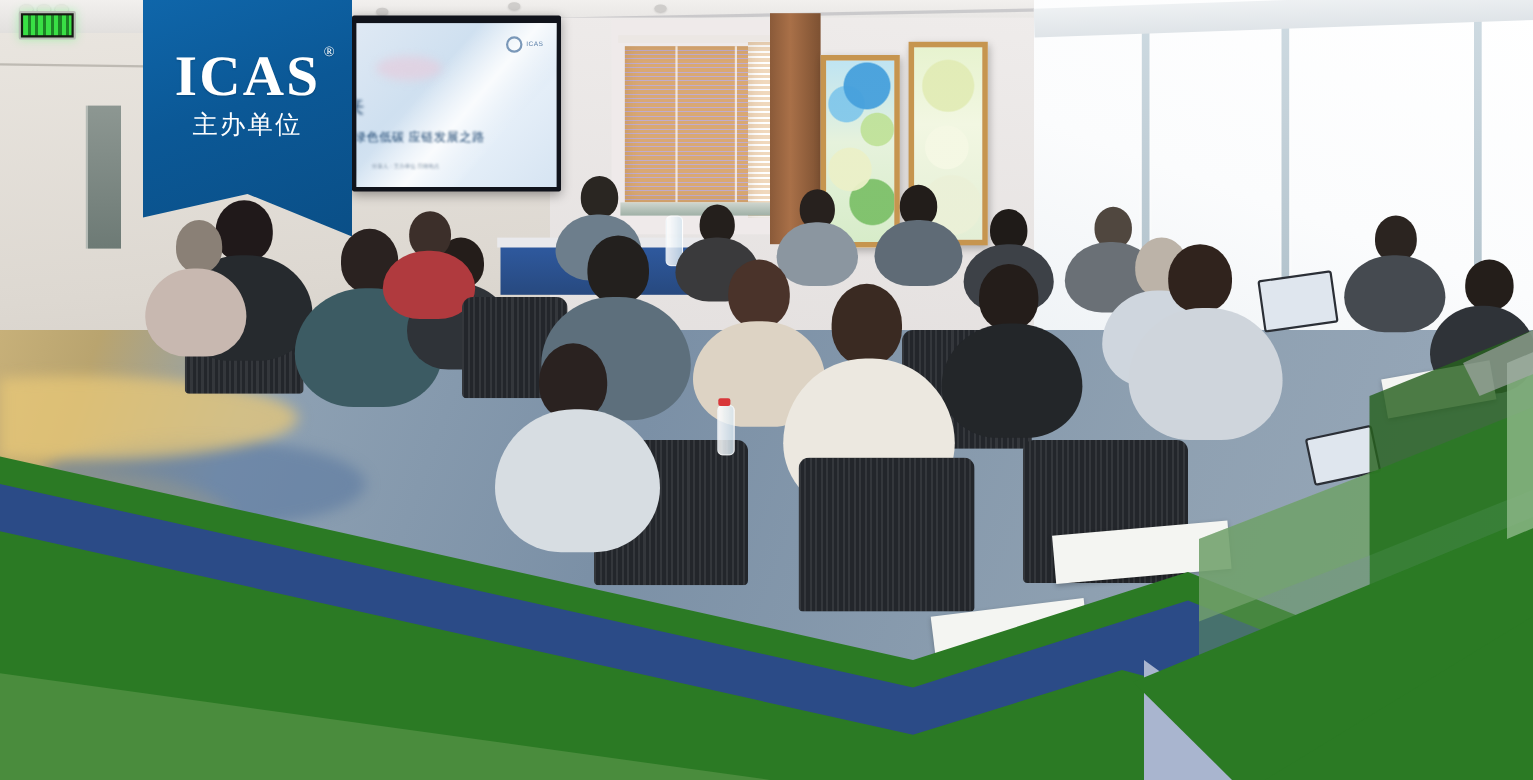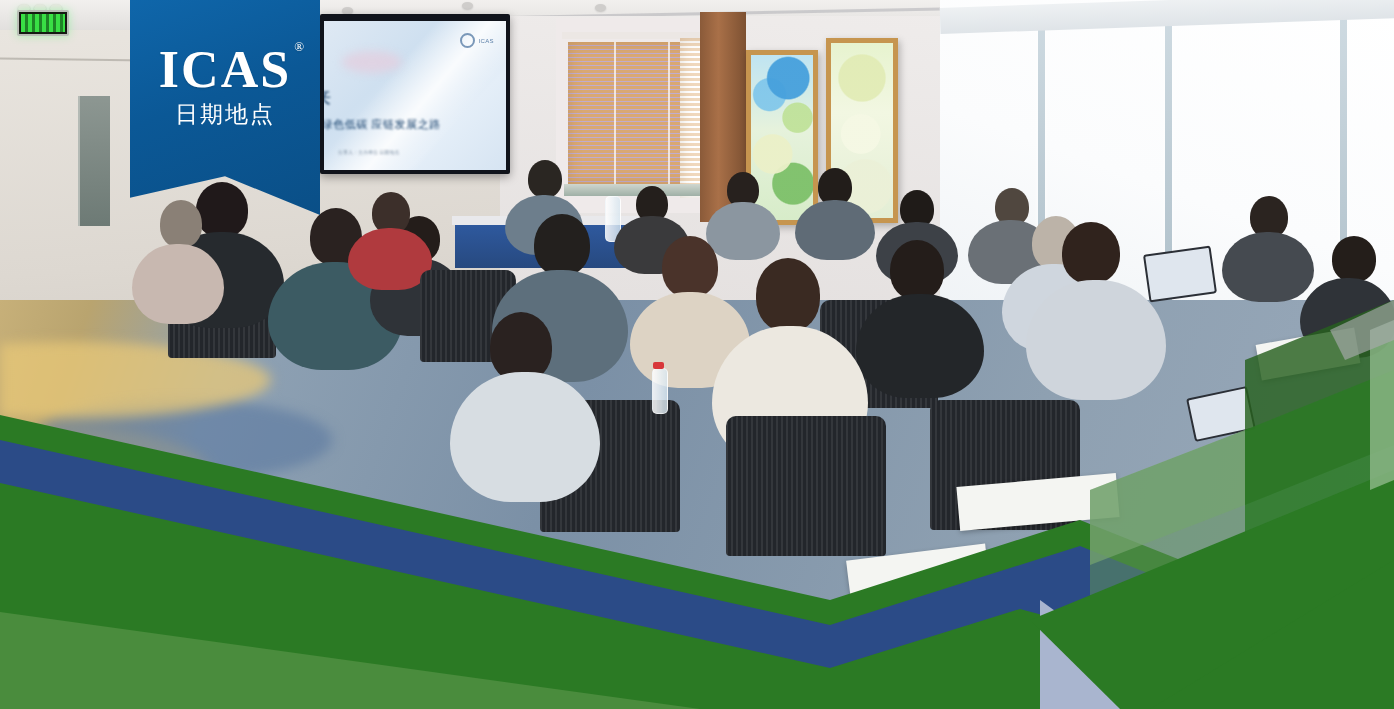--- a/index.html
+++ b/index.html
@@ -307,21 +307,21 @@
 
     <div class="photo-soften"></div>
   </div>
 
   <div class="logo-panel">
     <div class="logo-inner">
       <div class="logo-word">
         <span>ICAS</span>
         <span class="reg">®</span>
       </div>
-      <div class="logo-cn">日期地点</div>
+      <div class="logo-cn">主办单位</div>
     </div>
   </div>
 
   <div class="gfx">
     <svg viewBox="0 0 1394 709" xmlns="http://www.w3.org/2000/svg">
 
       <polygon points="0,415 830,600 1080,520 1394,645 1394,709 830,709 0,709" fill="#2b7a24"></polygon>
 
       <polygon points="0,440 830,625 1080,546 1394,672 1394,709 0,709" fill="#2b4b87"></polygon>
 

